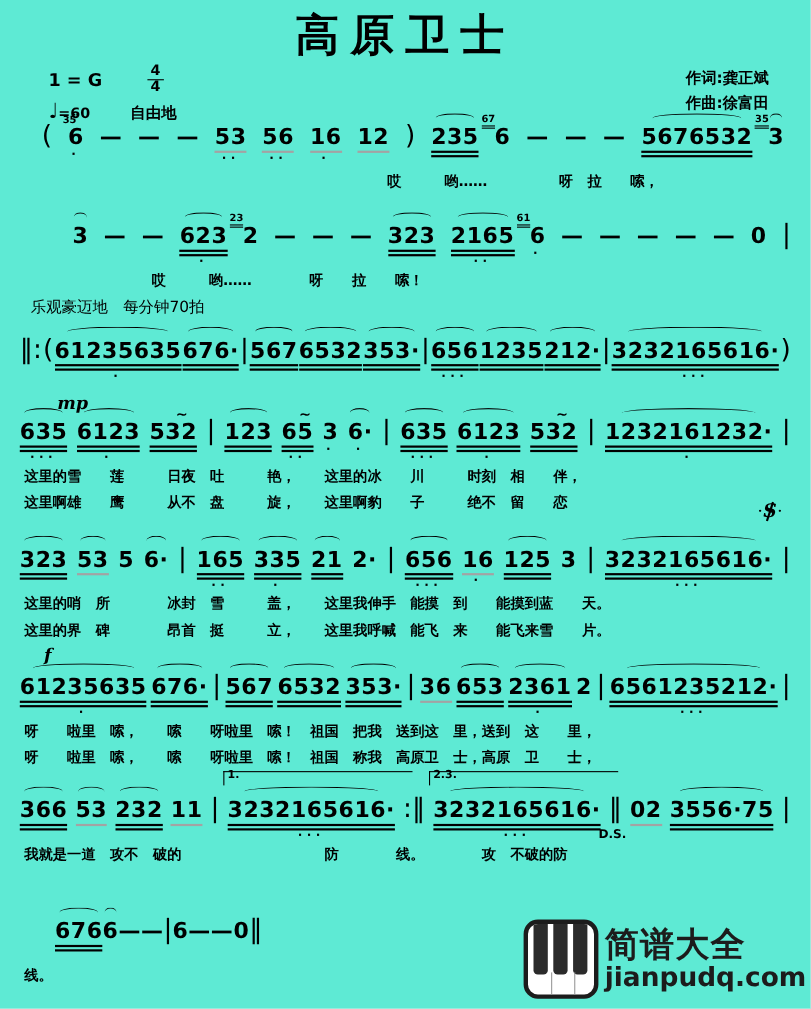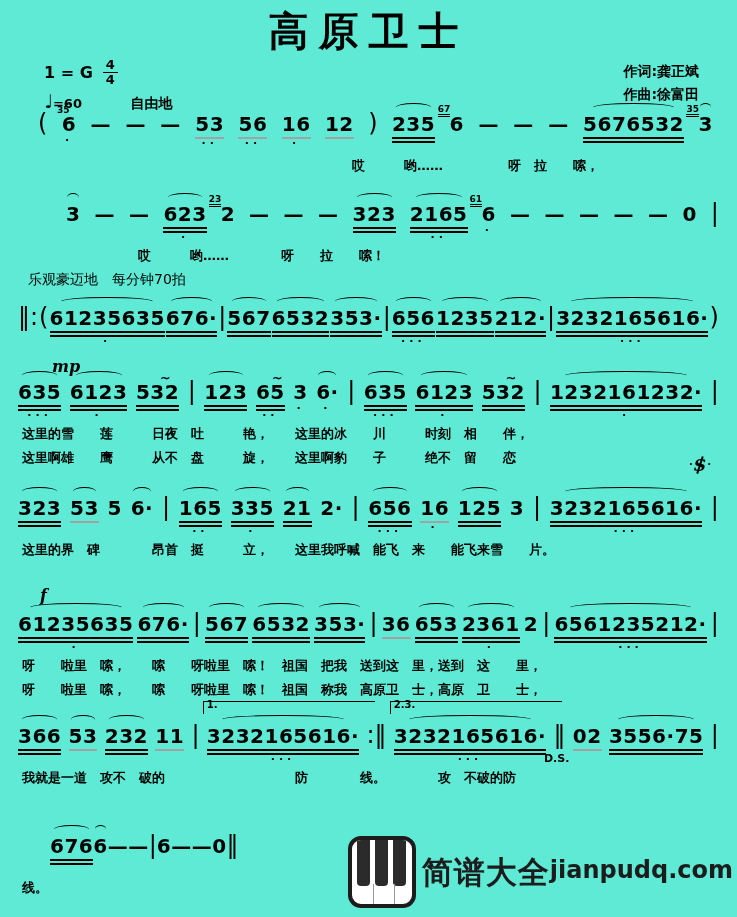--- a/index.html
+++ b/index.html
@@ -3,28 +3,28 @@
 <meta charset="utf-8">
 <style>
   html,body{margin:0;padding:0;background:#e8e8e8;}
   .page{position:relative;width:737px;height:917px;background:#5eead4;overflow:hidden;
         font-family:"DejaVu Sans",sans-serif;color:#000;}
   
   .title{position:absolute;top:4px;left:0;right:0;text-align:center;
          font-size:40px;font-weight:900;letter-spacing:10px;font-family:"DejaVu Sans",sans-serif;}
   .credits{position:absolute;top:60px;right:38px;font-size:14px;font-weight:bold;line-height:1.65;text-align:left;}
   .keyblock{position:absolute;top:58px;left:44px;}
-  .keyrow1{font-size:16px;font-weight:bold;display:flex;align-items:center;}
+  .keyrow1{font-size:16px;font-weight:bold;display:flex;align-items:center;gap:31px;}
   .frac{display:inline-block;text-align:center;margin-left:10px;font-size:13px;line-height:1.05;}
   .frac .top{display:block;border-bottom:1.5px solid #000;padding:0 3px;}
   .frac .bot{display:block;}
   .keyrow2{position:relative;margin-top:4px;font-size:13px;font-weight:bold;height:26px;}
   .qnote{font-size:19px;}
   .g35{position:absolute;left:13px;top:15px;font-size:9px;}
-  .free{margin-left:44px;font-size:14px;}
+  .free{margin-left:32px;font-size:14px;}
   .tempo2{position:absolute;top:271px;left:28px;font-size:14px;font-weight:normal;white-space:pre;}
   
   .line{position:absolute;left:10px;right:10px;}
   .L1{top:94px;}  .L2{top:184px;} .L3{top:288px;} .L4{top:362px;}
   .L5{top:478px;} .L6{top:594px;} .L7{top:694px;} .L8{top:816px;}
   .notes{display:flex;align-items:baseline;justify-content:space-between;
          padding:16px 8px 10px 8px;position:relative;}
   .L1 .notes{padding-left:28px;padding-right:14px;}
   .L2 .notes{padding-left:56px;}
   .L7 .notes{padding-top:28px;}
@@ -58,21 +58,21 @@
   .segno i{position:absolute;left:9px;top:0;width:1.5px;height:18px;background:#000;transform:rotate(18deg);}
   .segno em{position:absolute;font-style:normal;font-size:11px;line-height:4px;}
   .segno em.dl{left:-1px;top:7px;} .segno em.dr{right:-1px;top:7px;}
   
   .watermark{position:absolute;top:836px;right:4px;display:flex;align-items:center;gap:6px;}
   .wicon{width:68px;height:72px;border:4px solid #1c1c1c;border-radius:13px;background:#fff;
          position:relative;overflow:hidden;display:flex;justify-content:center;gap:5px;padding-top:0;box-sizing:border-box;}
   .wicon .bk{width:13px;height:46px;background:#2b2b2b;border-radius:0 0 4px 4px;}
   .wicon .wl{position:absolute;bottom:0;width:1px;height:20px;background:#9a9a9a;}
   .wicon .wl.a{left:21px;} .wicon .wl.b{left:42px;}
-  .wtext{display:flex;flex-direction:row;line-height:1;}
+  .wtext{display:flex;flex-direction:column;line-height:1;}
   .wname{font-size:31px;font-weight:900;letter-spacing:1px;color:#1c1c1c;}
   .wsite{font-size:24px;font-weight:bold;color:#1c1c1c;margin-top:1px;font-family:"DejaVu Sans",sans-serif;}
 </style>
 </head>
 <body>
 
 <div class="page">
 
   <div class="title">高原卫士</div>
 
@@ -198,20 +198,21 @@
           <span class="tok"><span class="txt">2·</span></span>
           <span class="tok bar"><span class="txt">|</span></span>
           <span class="tok u2"><span class="slur"></span><span class="txt">656</span><span class="low">···</span></span>
           <span class="tok u1"><span class="txt">16</span><span class="low">·</span></span>
           <span class="tok u2"><span class="slur"></span><span class="txt">125</span></span>
           <span class="tok"><span class="txt">3</span></span>
           <span class="tok bar"><span class="txt">|</span></span>
           <span class="tok u2"><span class="slur"></span><span class="txt">3232165616·</span><span class="low">···</span></span>
           <span class="tok bar"><span class="txt">|</span></span>
         </div>
+        <div class="lyr">这里的哨　所　　　　冰封　雪　　　盖，　　这里我伸手　能摸　到　　能摸到蓝　　天。</div>
         <div class="lyr">这里的界　碑　　　　昂首　挺　　　立，　　这里我呼喊　能飞　来　　能飞来雪　　片。</div>
       </div>
       <div class="line L6">
         <span class="dyn">f</span>
         <div class="notes">
           <span class="tok u2"><span class="slur"></span><span class="txt">61235635</span><span class="low">·</span></span>
           <span class="tok u2"><span class="slur"></span><span class="txt">676·</span></span>
           <span class="tok bar"><span class="txt">|</span></span>
           <span class="tok u2"><span class="slur"></span><span class="txt">567</span></span>
           <span class="tok u2"><span class="slur"></span><span class="txt">6532</span></span>

